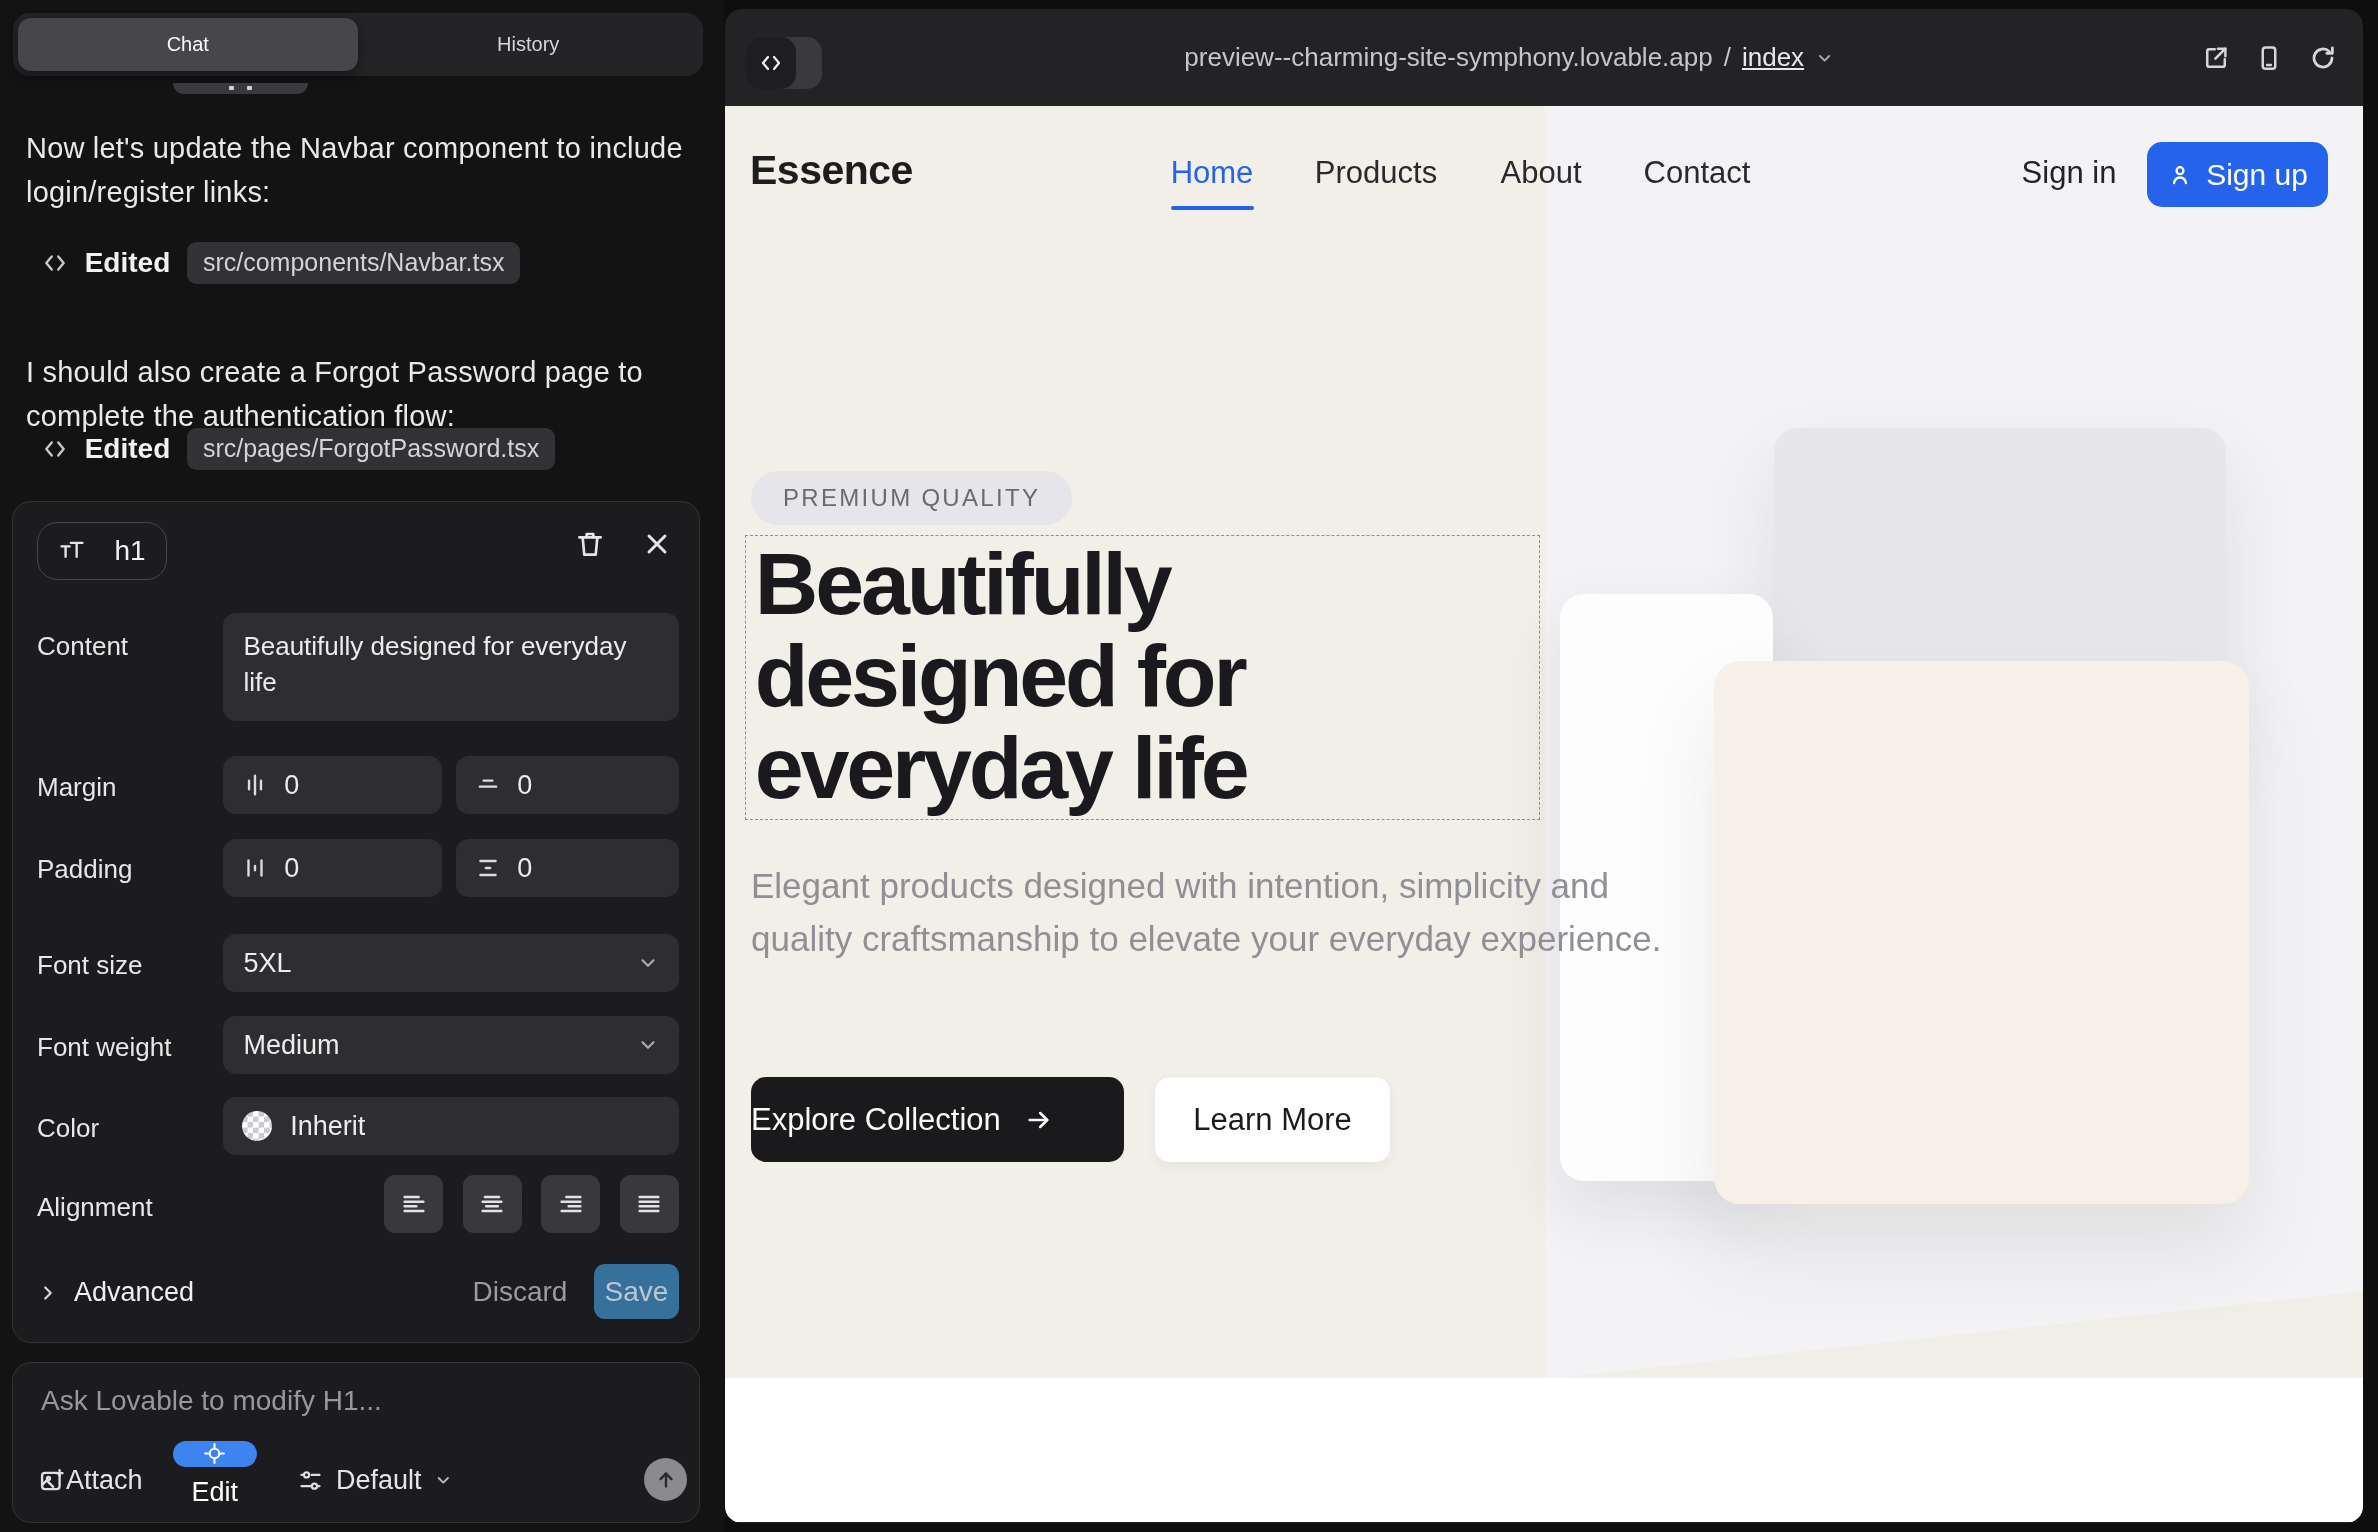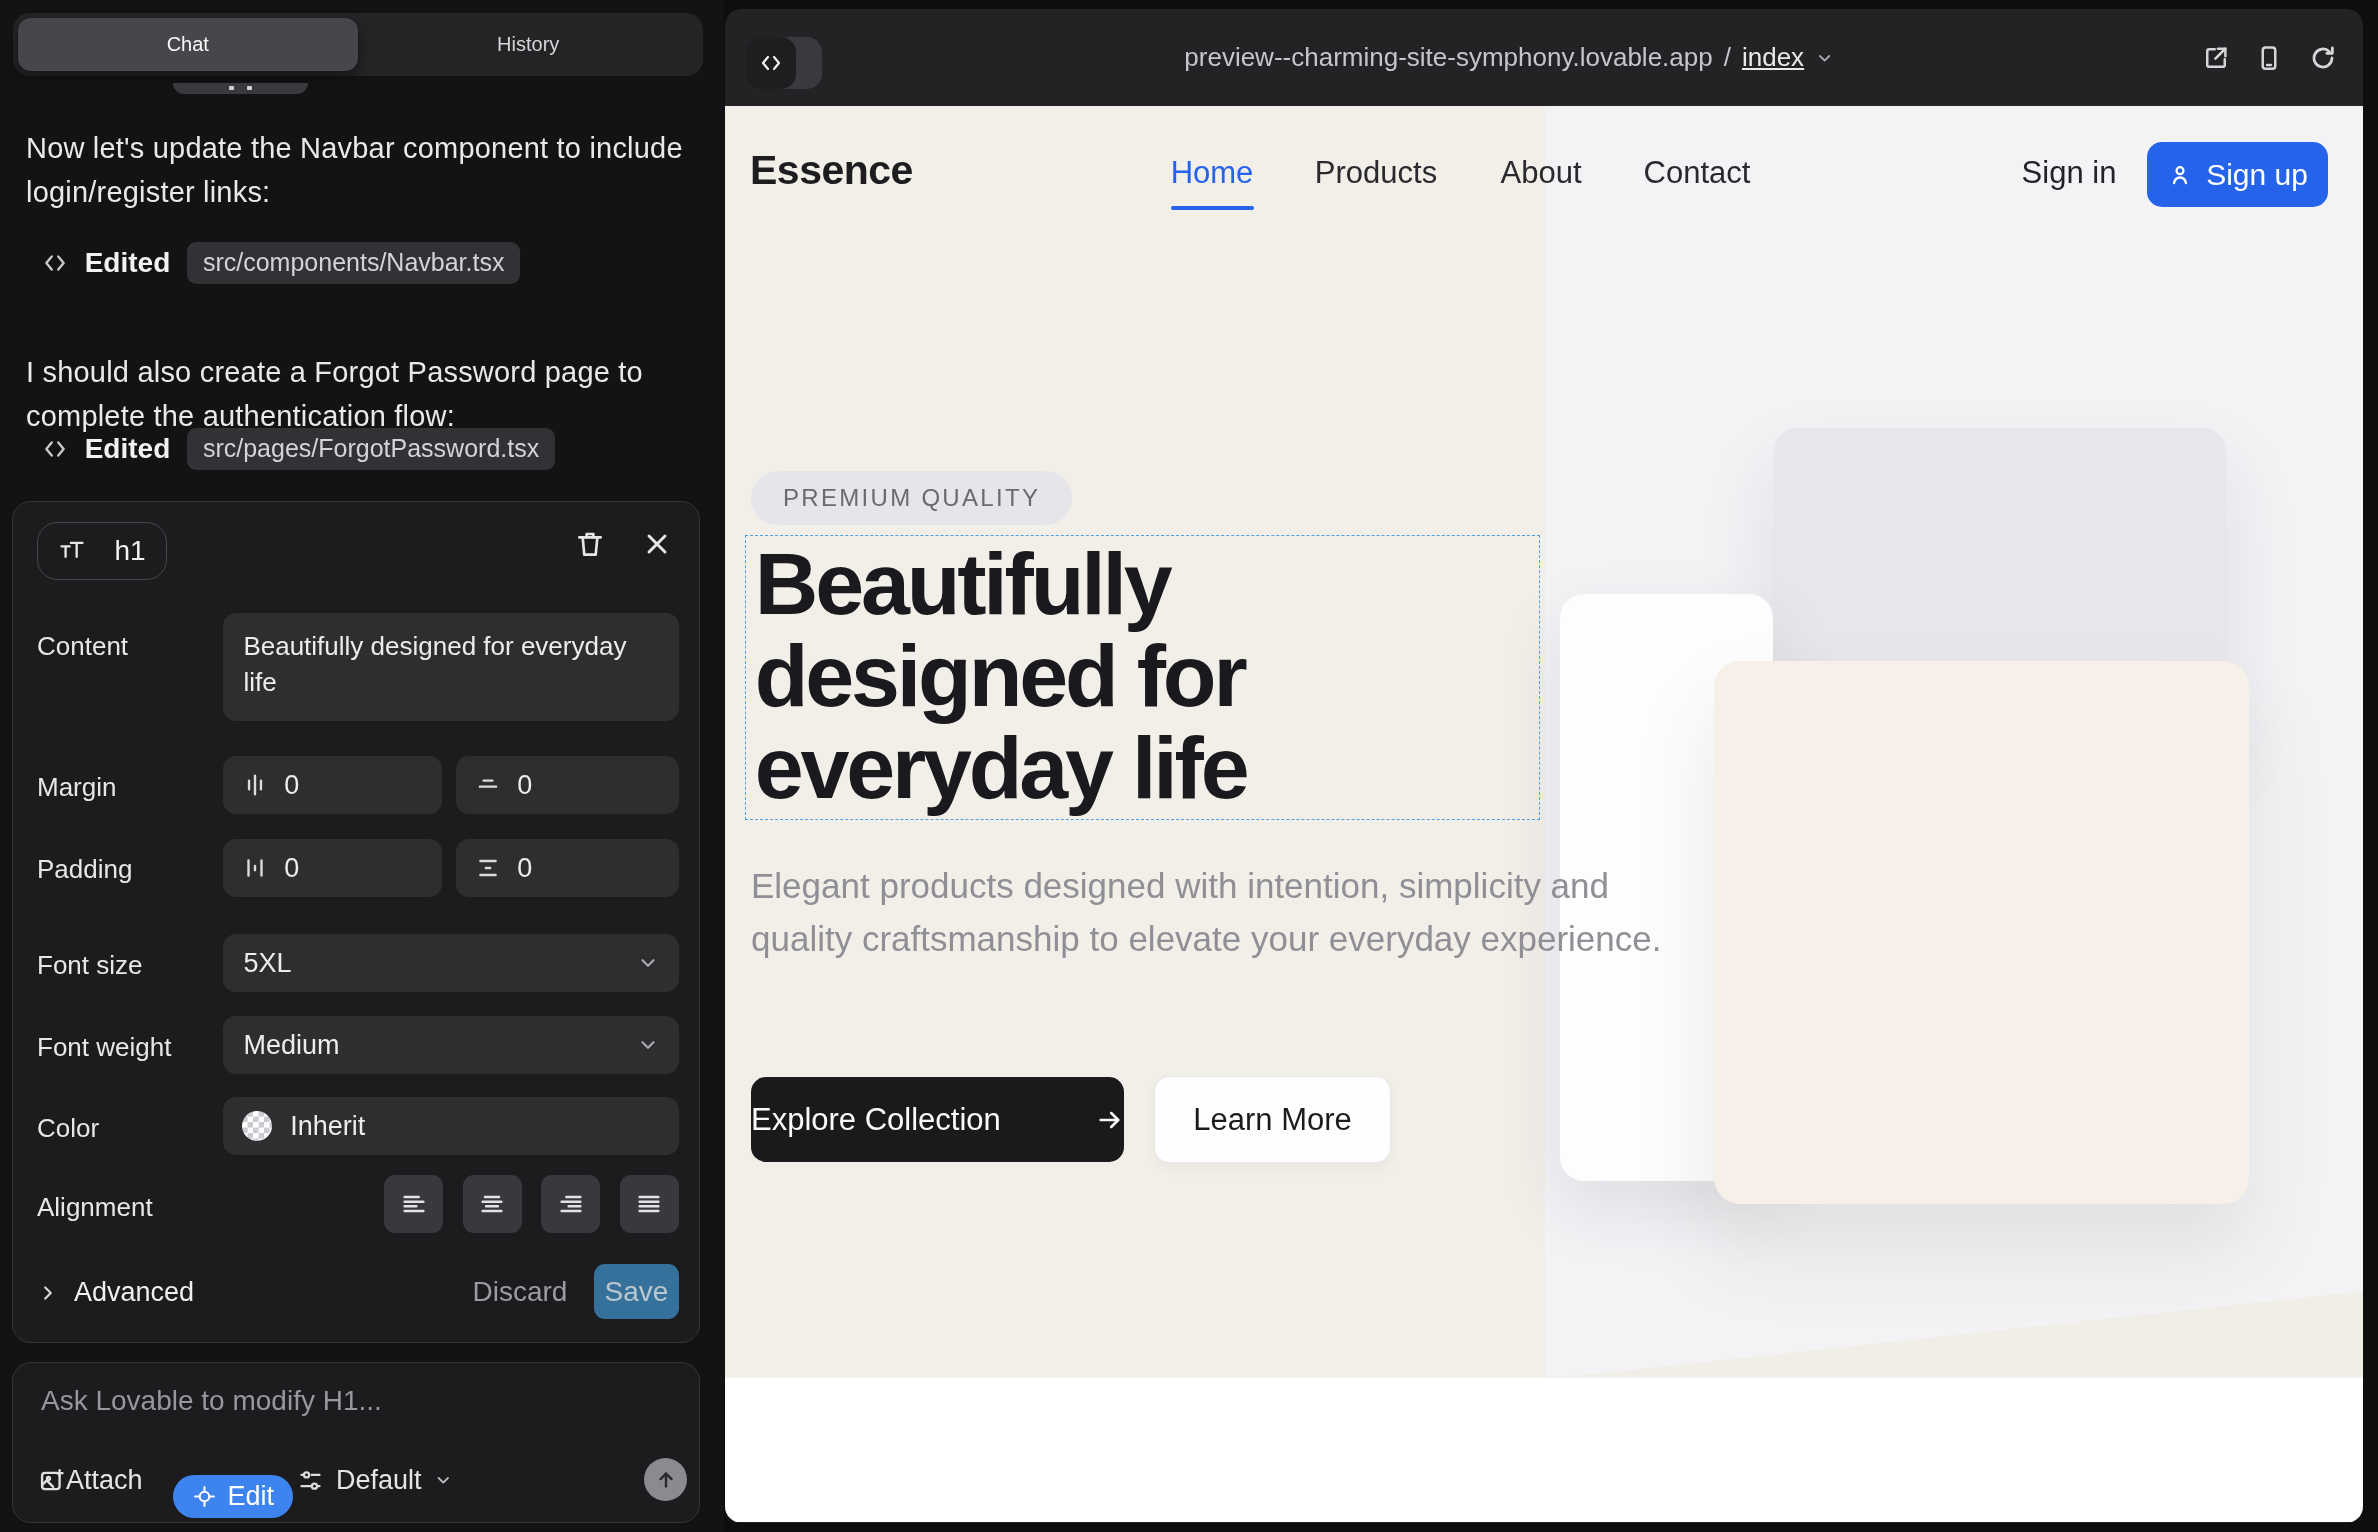--- a/index.html
+++ b/index.html
@@ -96,23 +96,23 @@
   
   .composer { position:absolute; left:12px; top:1362px; width:688px; height:161px;
               background:#1C1C1E; border:1.9px solid #353538; border-radius:18.6px; }
   .ask { position:absolute; left:28px; top:22px; width:612px; height:52px; background:transparent;
          border:none; outline:none; resize:none; font-family:"Liberation Sans",sans-serif;
          font-size:28px; color:#E8E8EA; }
   .ask::placeholder { color:#97979C; }
   .attach { position:absolute; left:25px; top:96px; height:43px; display:flex;
             align-items:center; color:#E5E5E7; font-size:27px; cursor:pointer; }
   .attach .ic { width:28px; height:28px; color:#E0E0E2; }
-  .editpill { position:absolute; left:160px; top:112px; height:43px; border-radius:21.3px;
+  .editpill { position:absolute; left:160px; top:78px; height:26px; border-radius:21.3px;
               background:#3D84F0; color:#fff; display:flex; align-items:center; gap:11px;
-              padding:0 18.6px; font-size:27px; cursor:pointer; }
+              padding:0 18.6px; font-size:27px; cursor:pointer;flex-direction:column; }
   .editpill .ic { width:25px; height:25px; }
   .mode { position:absolute; left:284px; top:96px; height:43px; display:flex; align-items:center;
           gap:12px; color:#E5E5E7; font-size:27px; cursor:pointer; }
   .mode .ic-sliders { width:27px; height:27px; color:#DCDCDE; }
   .mode .ic-chev { width:18.6px; height:18.6px; color:#B9B9BD; }
   .send { position:absolute; left:631px; top:95px; width:43px; height:43px; border-radius:50%;
           background:#8A8A8F; color:#29292C; display:flex; align-items:center; justify-content:center;
           cursor:pointer; }
   .send .ic { width:22px; height:22px; }
 
@@ -165,21 +165,21 @@
            background:#E6E5EA; border-radius:27px; display:flex; align-items:center;
            font-size:24px; letter-spacing:2.3px; color:#6A6A70; font-weight:500; }
   .h1box { position:absolute; left:19.5px; top:429px; width:795px; height:285px;
            border:1.9px dashed #4FA0E0; cursor:pointer; }
   .hero-h1 { position:absolute; left:9.3px; top:1.9px; font-size:88px; line-height:92px;
              font-weight:700; letter-spacing:-3.2px; color:#1A1A1E; }
   .hero-h1 span { display:block; }
   .para { position:absolute; left:26px; top:753px; width:937px; font-size:35px;
           line-height:53px; color:#8F8F95; }
   .cta1 { position:absolute; left:26px; top:971px; width:373px; height:85px; background:#1A1A1D;
-          border-radius:15px; color:#FAFAFA; display:flex; align-items:center; justify-content:space-between;
+          border-radius:15px; color:#FAFAFA; display:flex; align-items:center; justify-content:flex-start;
           gap:24px; font-size:31px; cursor:pointer; }
   .cta1 .ic { width:28px; height:28px; }
   .cta2 { position:absolute; left:429px; top:970px; width:237px; height:87px; background:#FEFEFE;
           border:1.9px solid #E7E7E7; border-radius:15px; color:#1C1C1F; display:flex;
           align-items:center; justify-content:center; font-size:31px; cursor:pointer;
           box-shadow:0 5.6px 13px rgba(0,0,0,.04); }
 </style>
 </head>
 <body>
 

